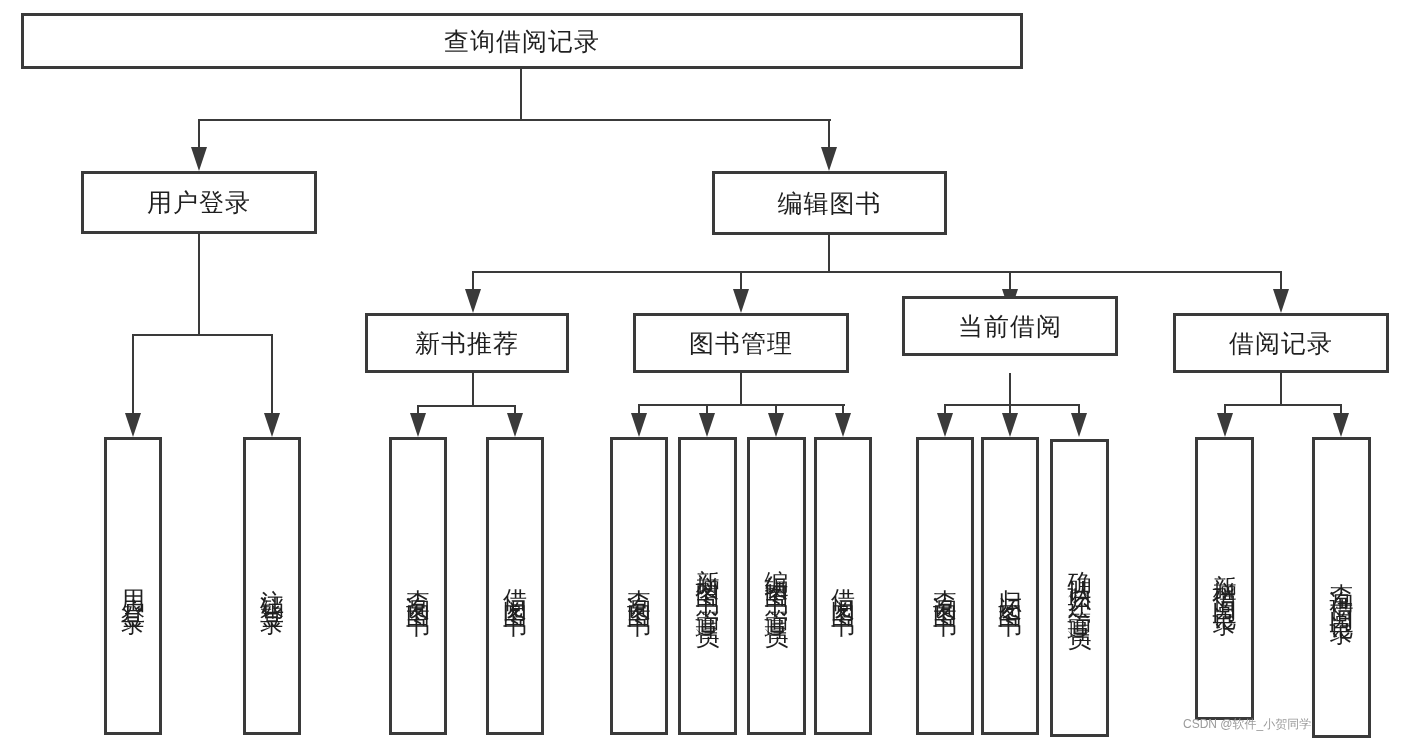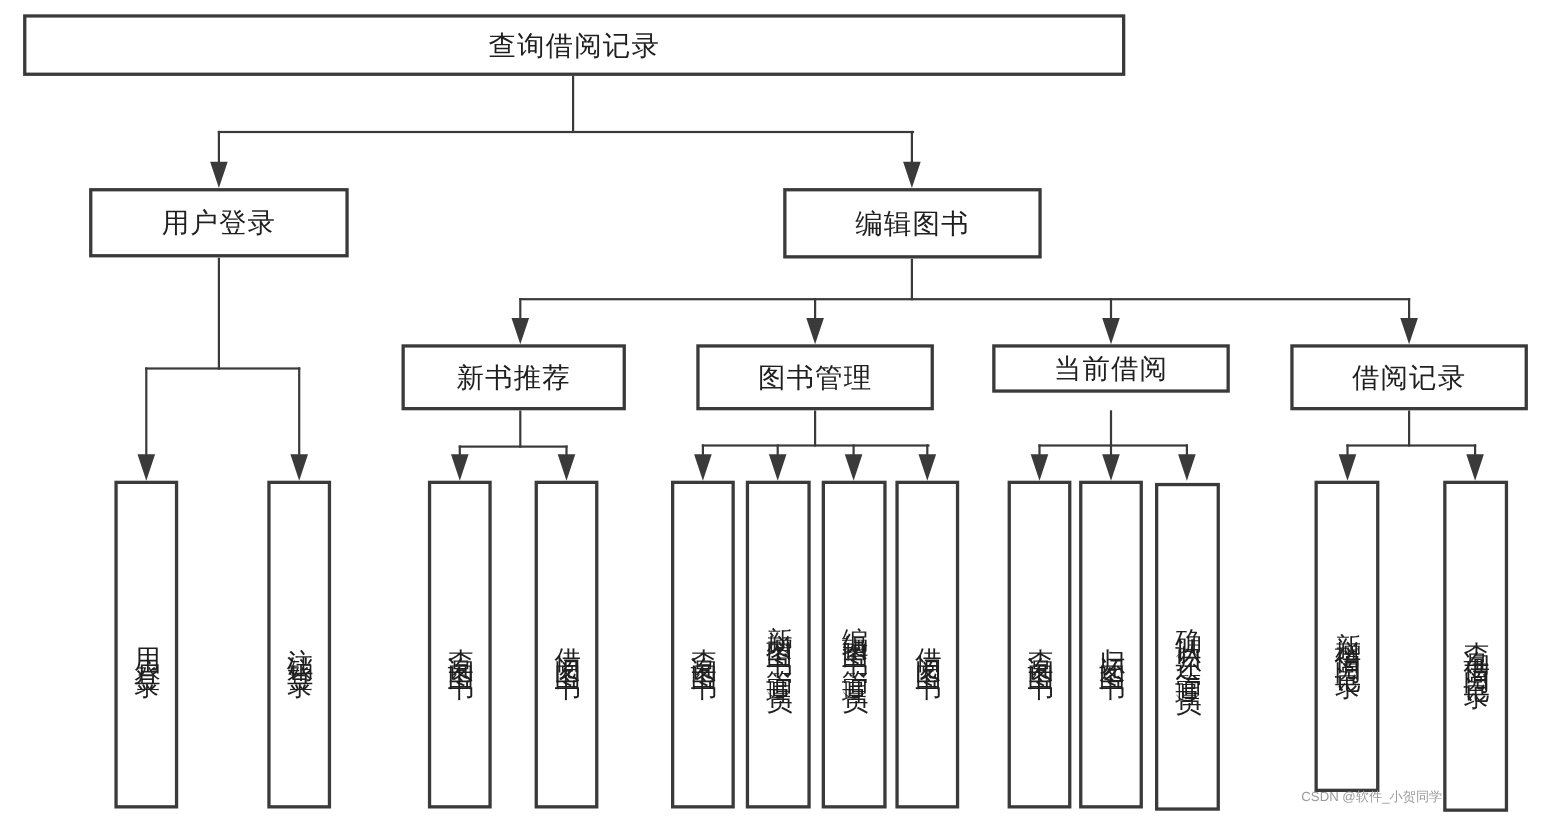--- a/index.html
+++ b/index.html
@@ -68,21 +68,21 @@
   <div class="arrow" style="left:733px;top:289px"></div>
   <div class="arrow" style="left:1002px;top:289px"></div>
   <div class="arrow" style="left:1273px;top:289px"></div>
 
   <div class="node hbox" style="left:365px;top:313px;width:204px;height:60px">
     <span>新书推荐</span>
   </div>
   <div class="node hbox" style="left:633px;top:313px;width:216px;height:60px">
     <span>图书管理</span>
   </div>
-  <div class="node hbox" style="left:902px;top:313px;width:216px;height:44px">
+  <div class="node hbox" style="left:902px;top:296px;width:216px;height:60px">
     <span>当前借阅</span>
   </div>
   <div class="node hbox" style="left:1173px;top:313px;width:216px;height:60px">
     <span>借阅记录</span>
   </div>
 
   <div class="vline" style="left:472px;top:373px;height:34px"></div>
   <div class="hline" style="left:417px;top:405px;width:99px"></div>
   <div class="vline" style="left:417px;top:405px;height:10px"></div>
   <div class="vline" style="left:514px;top:405px;height:10px"></div>

